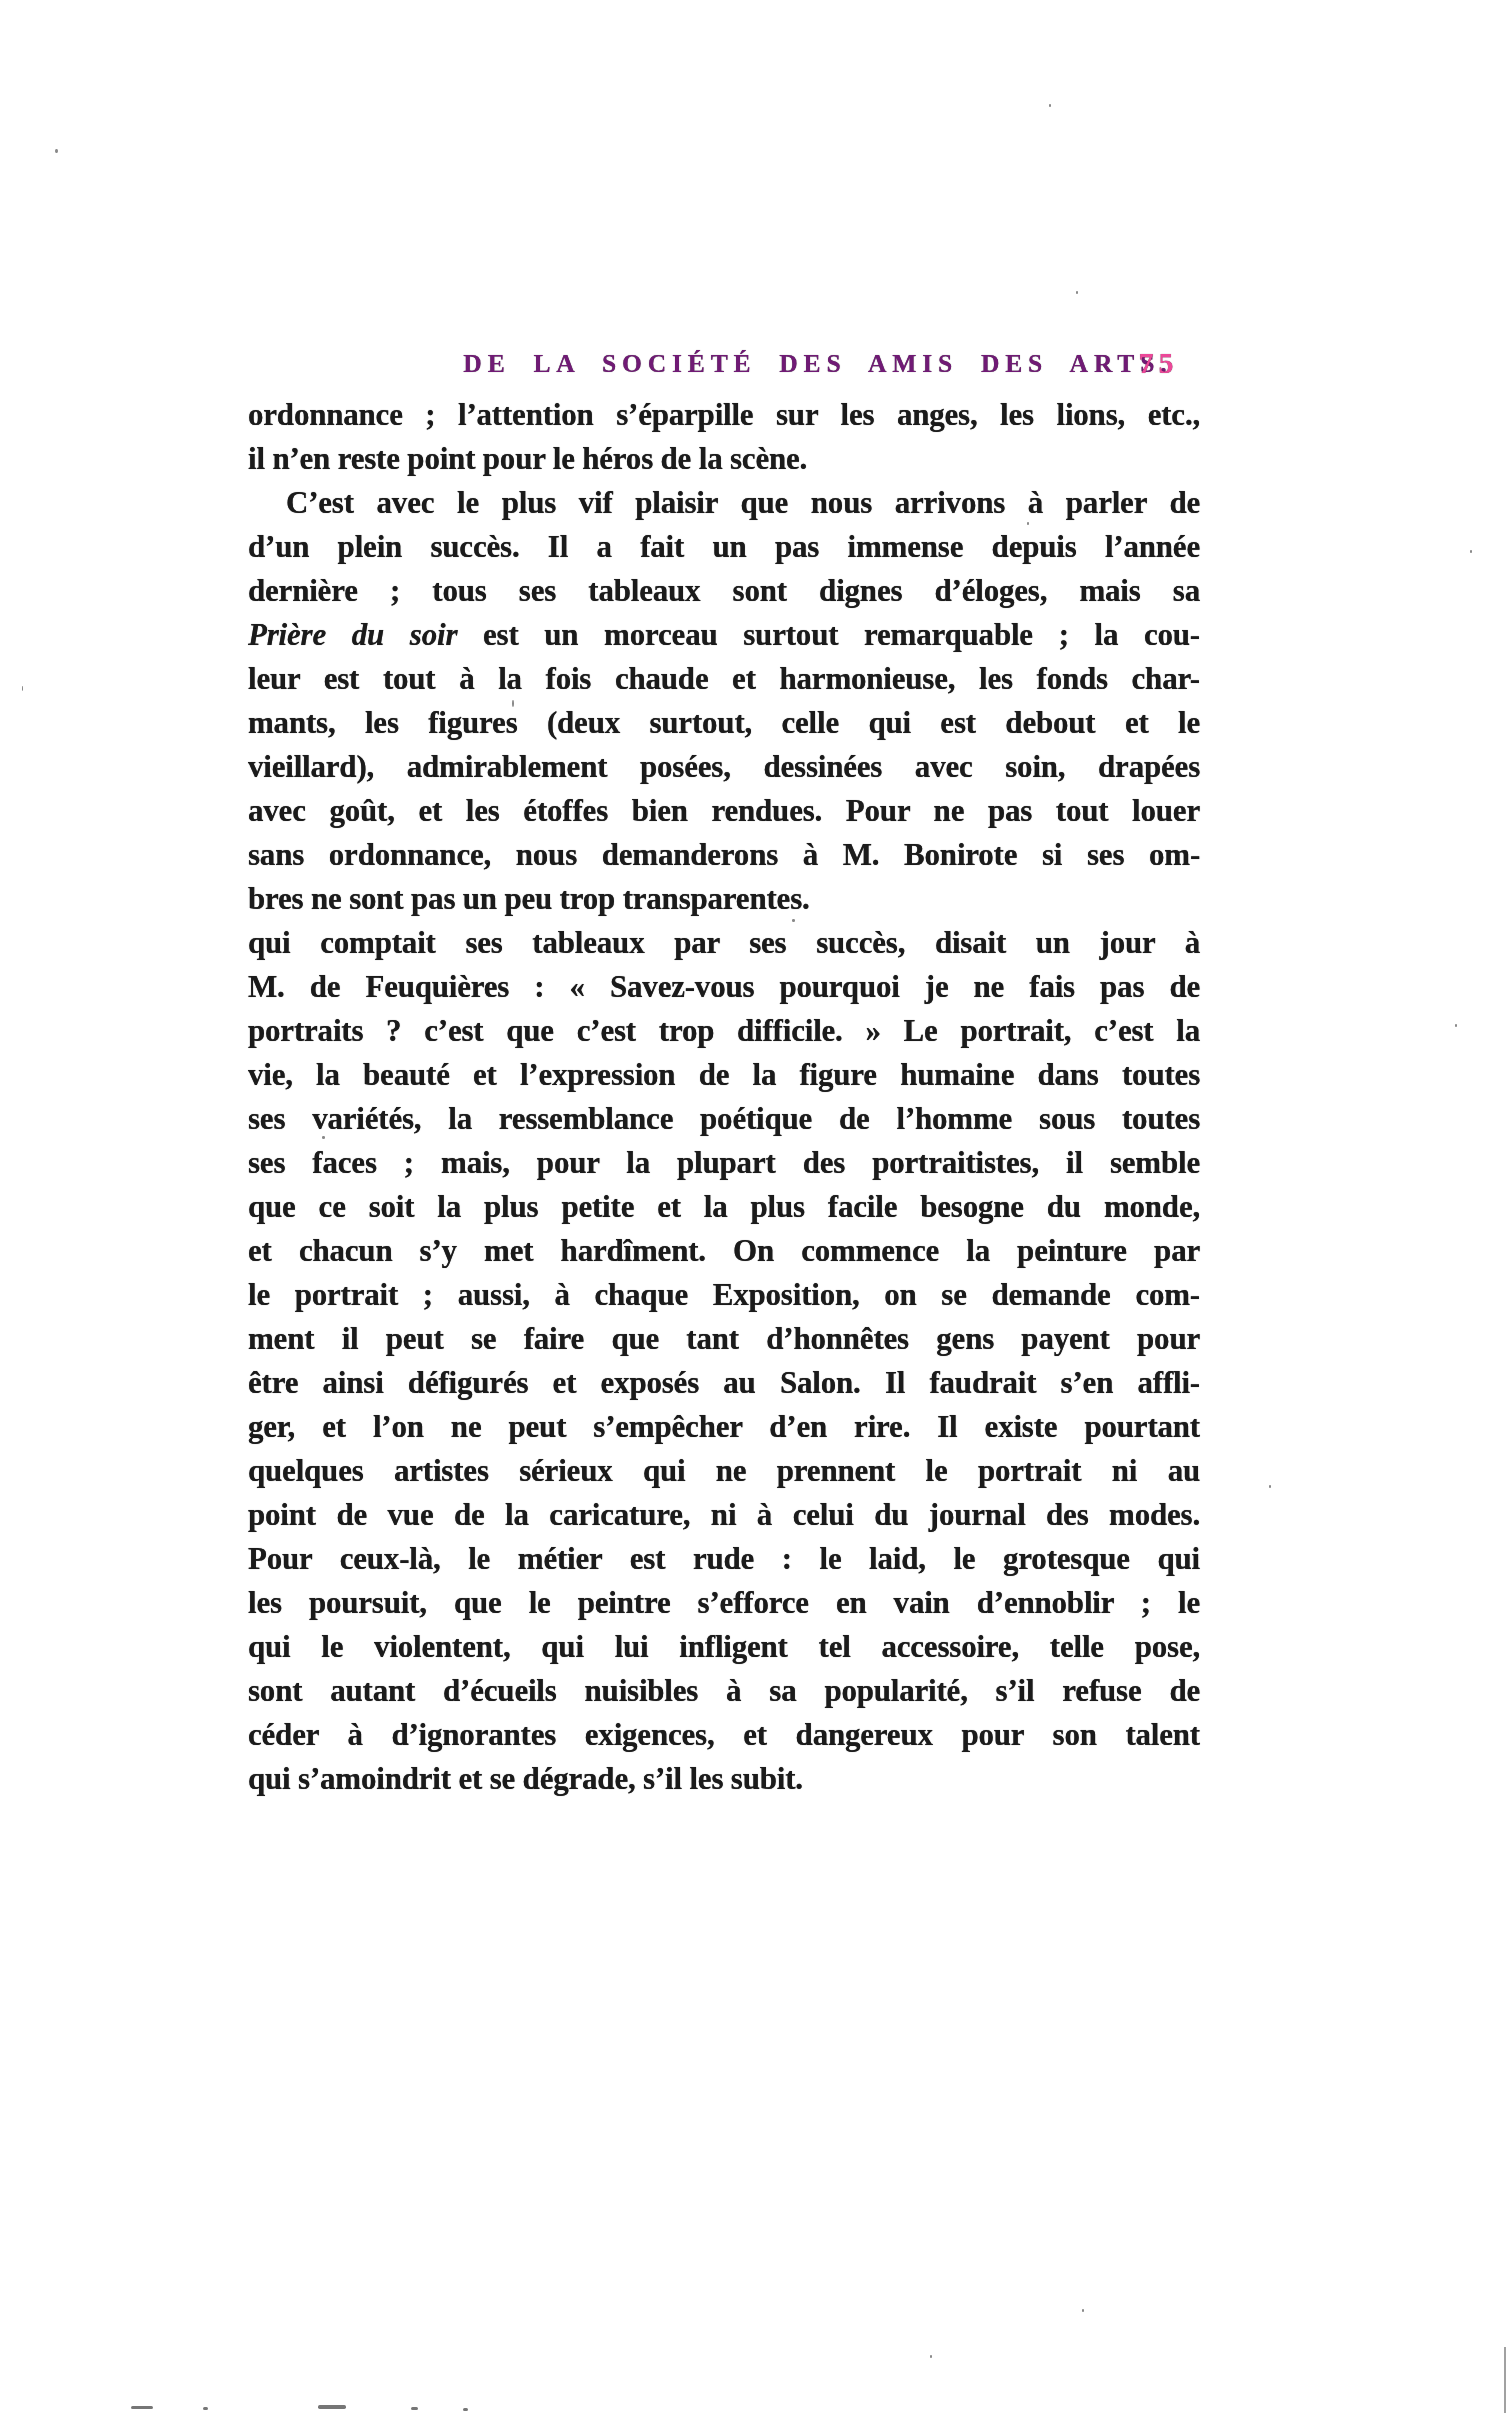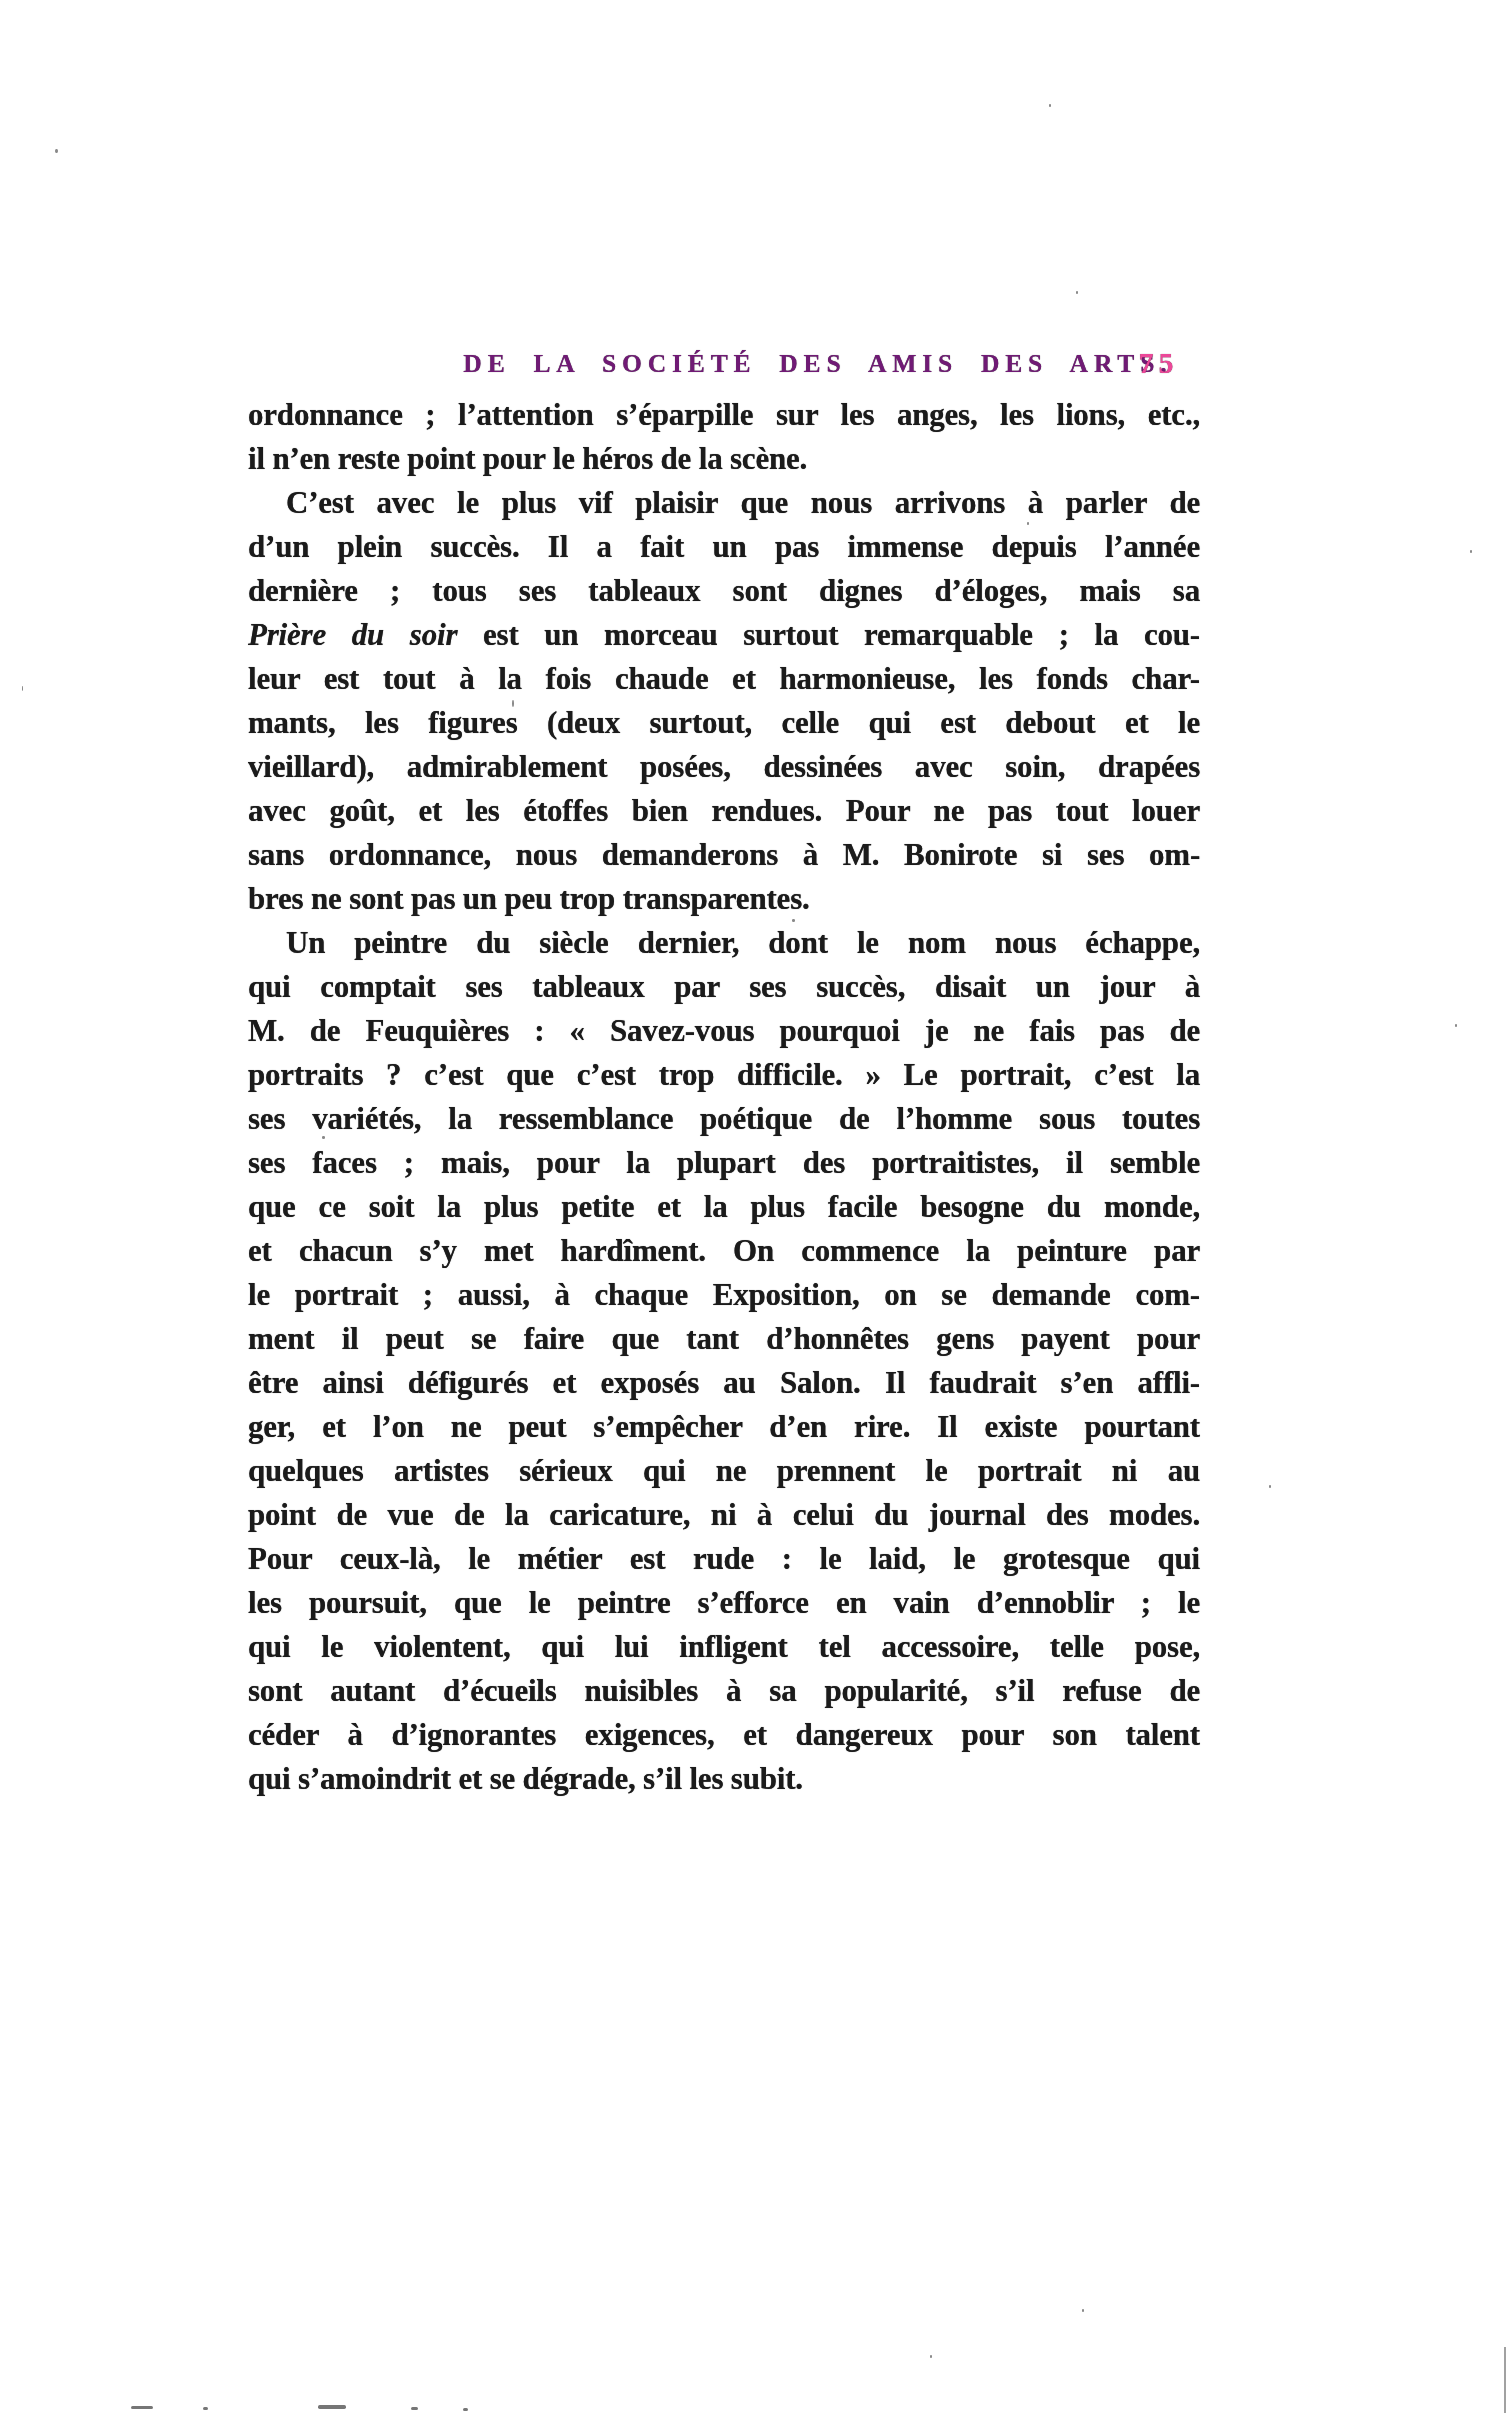--- a/index.html
+++ b/index.html
@@ -111,24 +111,24 @@
       <div class="line indent"><span>C’est avec le plus vif plaisir que nous arrivons à parler de</span></div>
       <div class="line"><span>d’un plein succès. Il a fait un pas immense depuis l’année</span></div>
       <div class="line"><span>dernière ; tous ses tableaux sont dignes d’éloges, mais sa</span></div>
       <div class="line"><span class="italic">Prière du soir</span><span> est un morceau surtout remarquable ; la cou-</span></div>
       <div class="line"><span>leur est tout à la fois chaude et harmonieuse, les fonds char-</span></div>
       <div class="line"><span>mants, les figures (deux surtout, celle qui est debout et le</span></div>
       <div class="line"><span>vieillard), admirablement posées, dessinées avec soin, drapées</span></div>
       <div class="line"><span>avec goût, et les étoffes bien rendues. Pour ne pas tout louer</span></div>
       <div class="line"><span>sans ordonnance, nous demanderons à M. Bonirote si ses om-</span></div>
       <div class="line last"><span>bres ne sont pas un peu trop transparentes.</span></div>
-      <div class="line indent"><span>Un peintre du siècle dernier, dont le nom nous échappe,</span></div>
       <div class="line"><span>qui comptait ses tableaux par ses succès, disait un jour à</span></div>
       <div class="line"><span>M. de Feuquières : « Savez-vous pourquoi je ne fais pas de</span></div>
       <div class="line"><span>portraits ? c’est que c’est trop difficile. » Le portrait, c’est la</span></div>
+      <div class="line"><span>vie, la beauté et l’expression de la figure humaine dans toutes</span></div>
       <div class="line"><span>ses variétés, la ressemblance poétique de l’homme sous toutes</span></div>
       <div class="line"><span>ses faces ; mais, pour la plupart des portraitistes, il semble</span></div>
       <div class="line"><span>que ce soit la plus petite et la plus facile besogne du monde,</span></div>
       <div class="line"><span>et chacun s’y met hardîment. On commence la peinture par</span></div>
       <div class="line"><span>le portrait ; aussi, à chaque Exposition, on se demande com-</span></div>
       <div class="line"><span>ment il peut se faire que tant d’honnêtes gens payent pour</span></div>
       <div class="line"><span>être ainsi défigurés et exposés au Salon. Il faudrait s’en affli-</span></div>
       <div class="line"><span>ger, et l’on ne peut s’empêcher d’en rire. Il existe pourtant</span></div>
       <div class="line"><span>quelques artistes sérieux qui ne prennent le portrait ni au</span></div>
       <div class="line"><span>point de vue de la caricature, ni à celui du journal des modes.</span></div>

